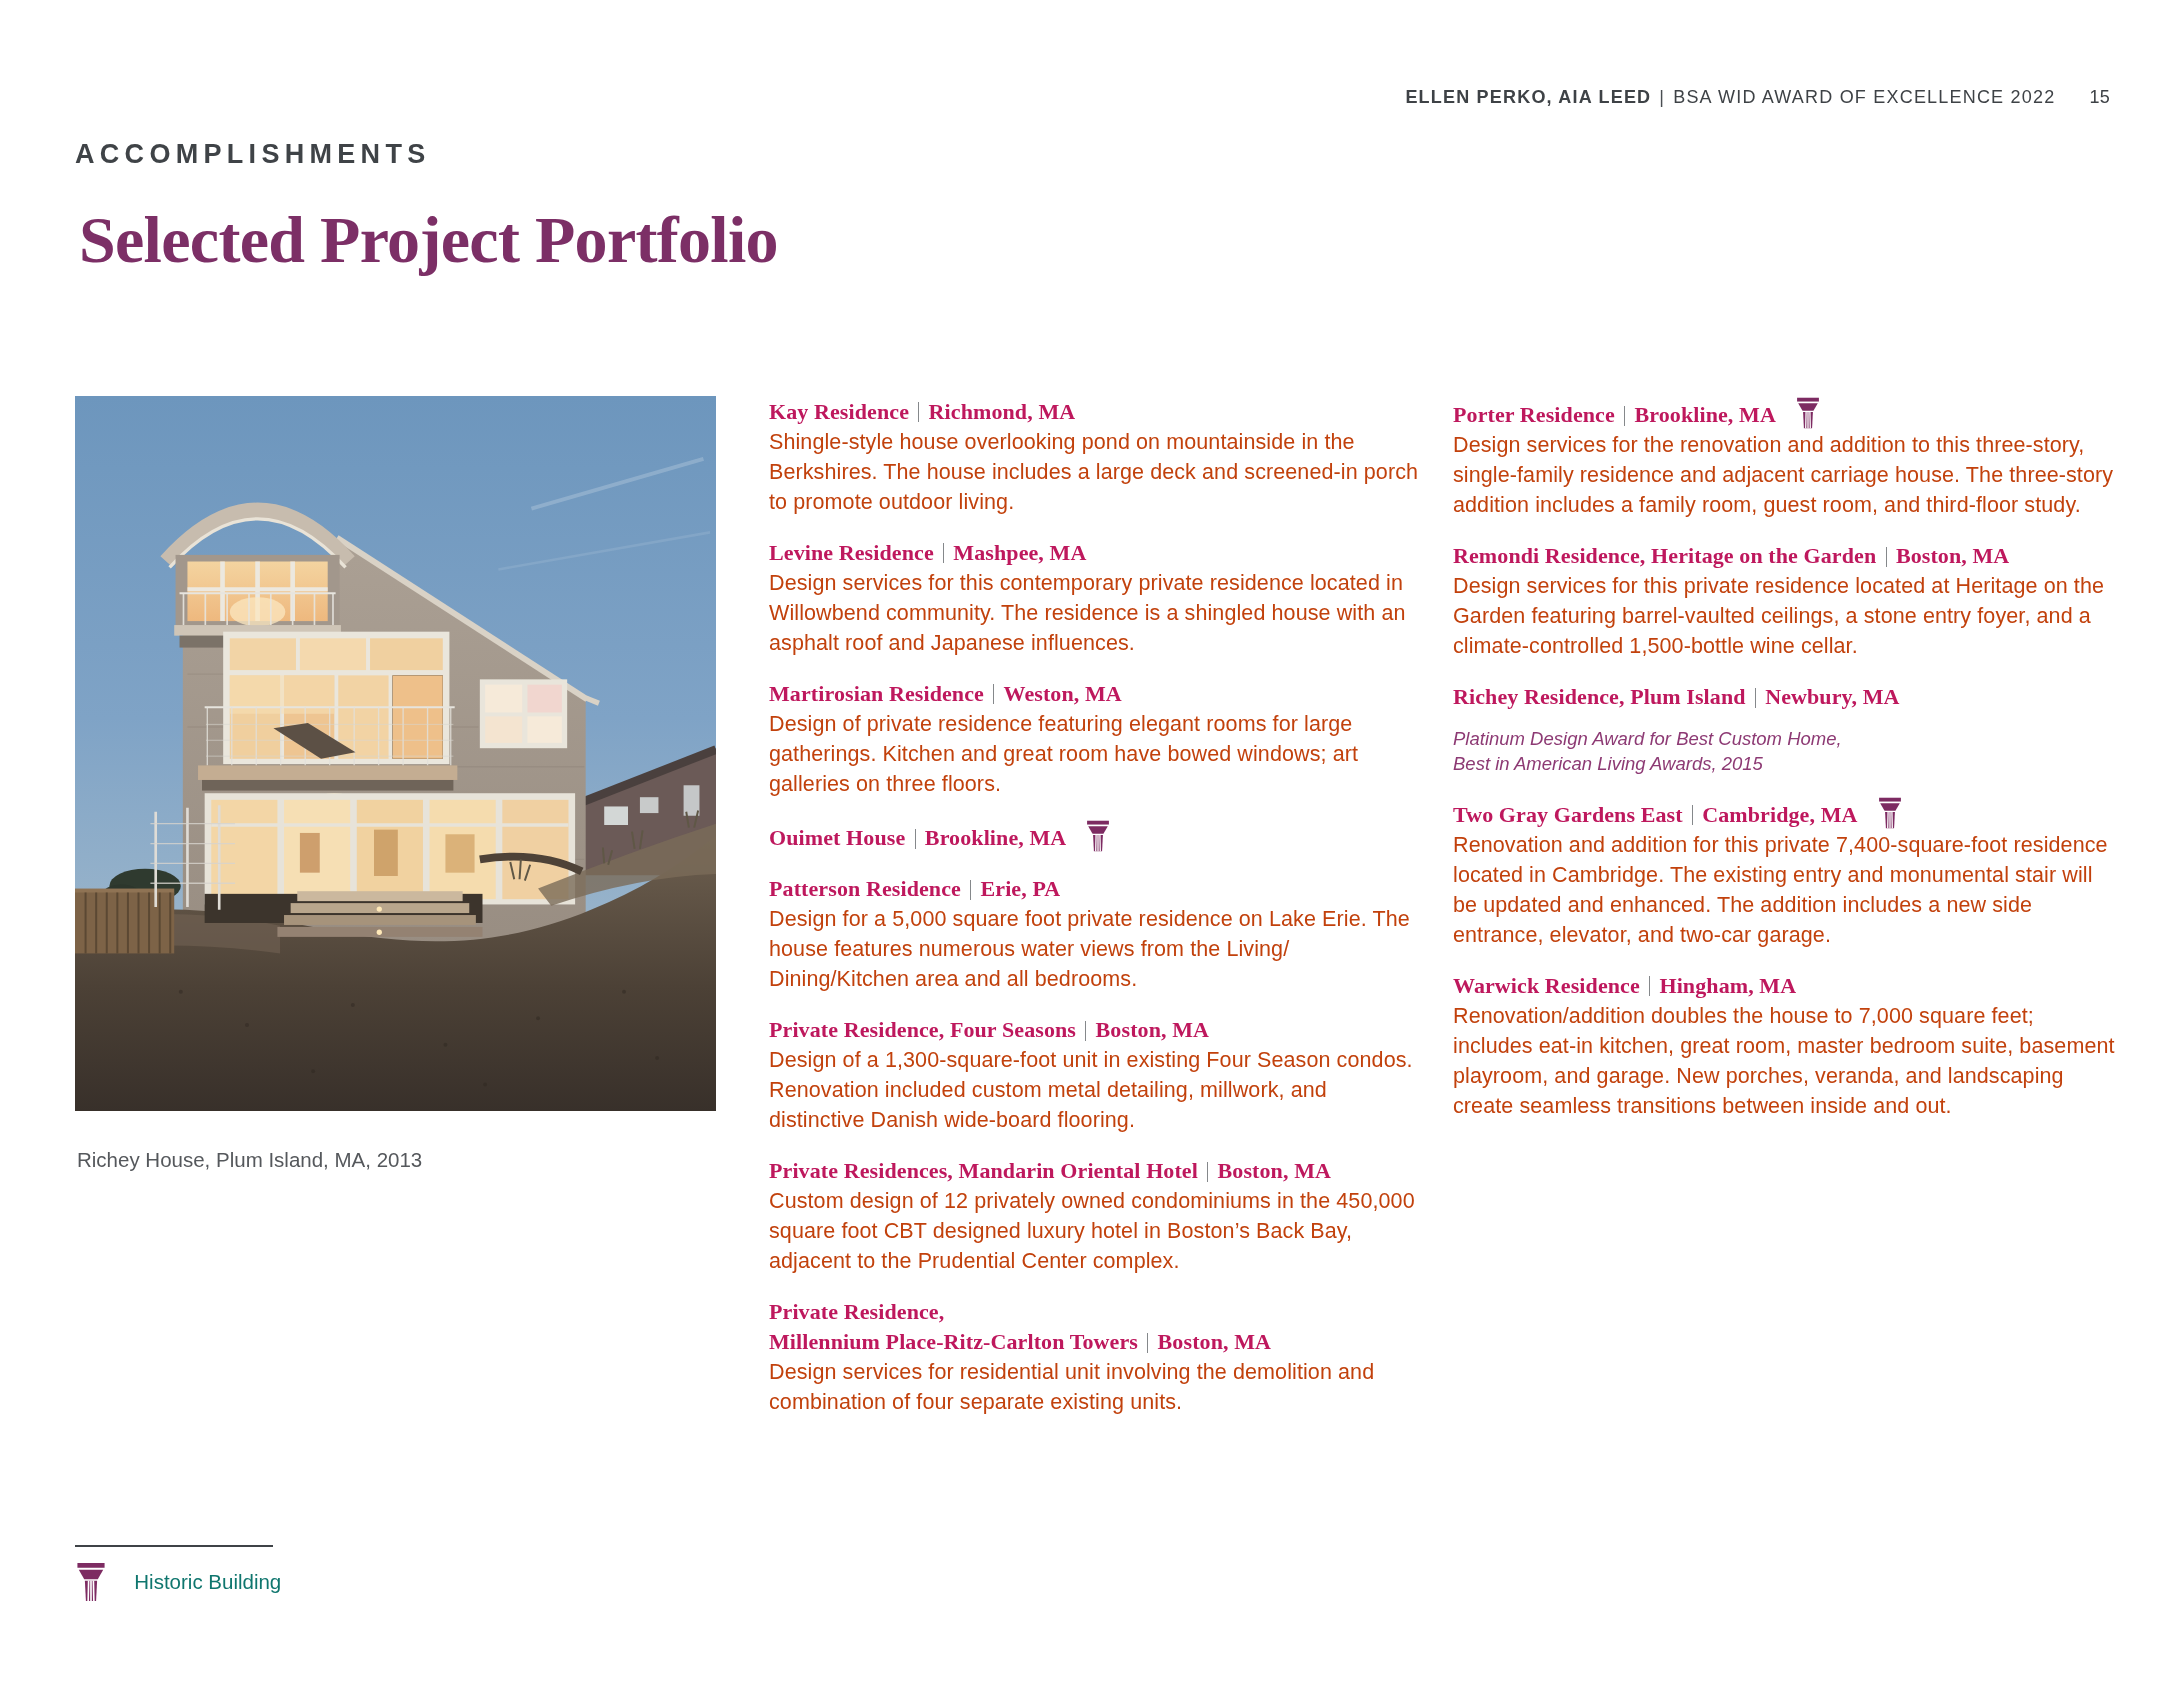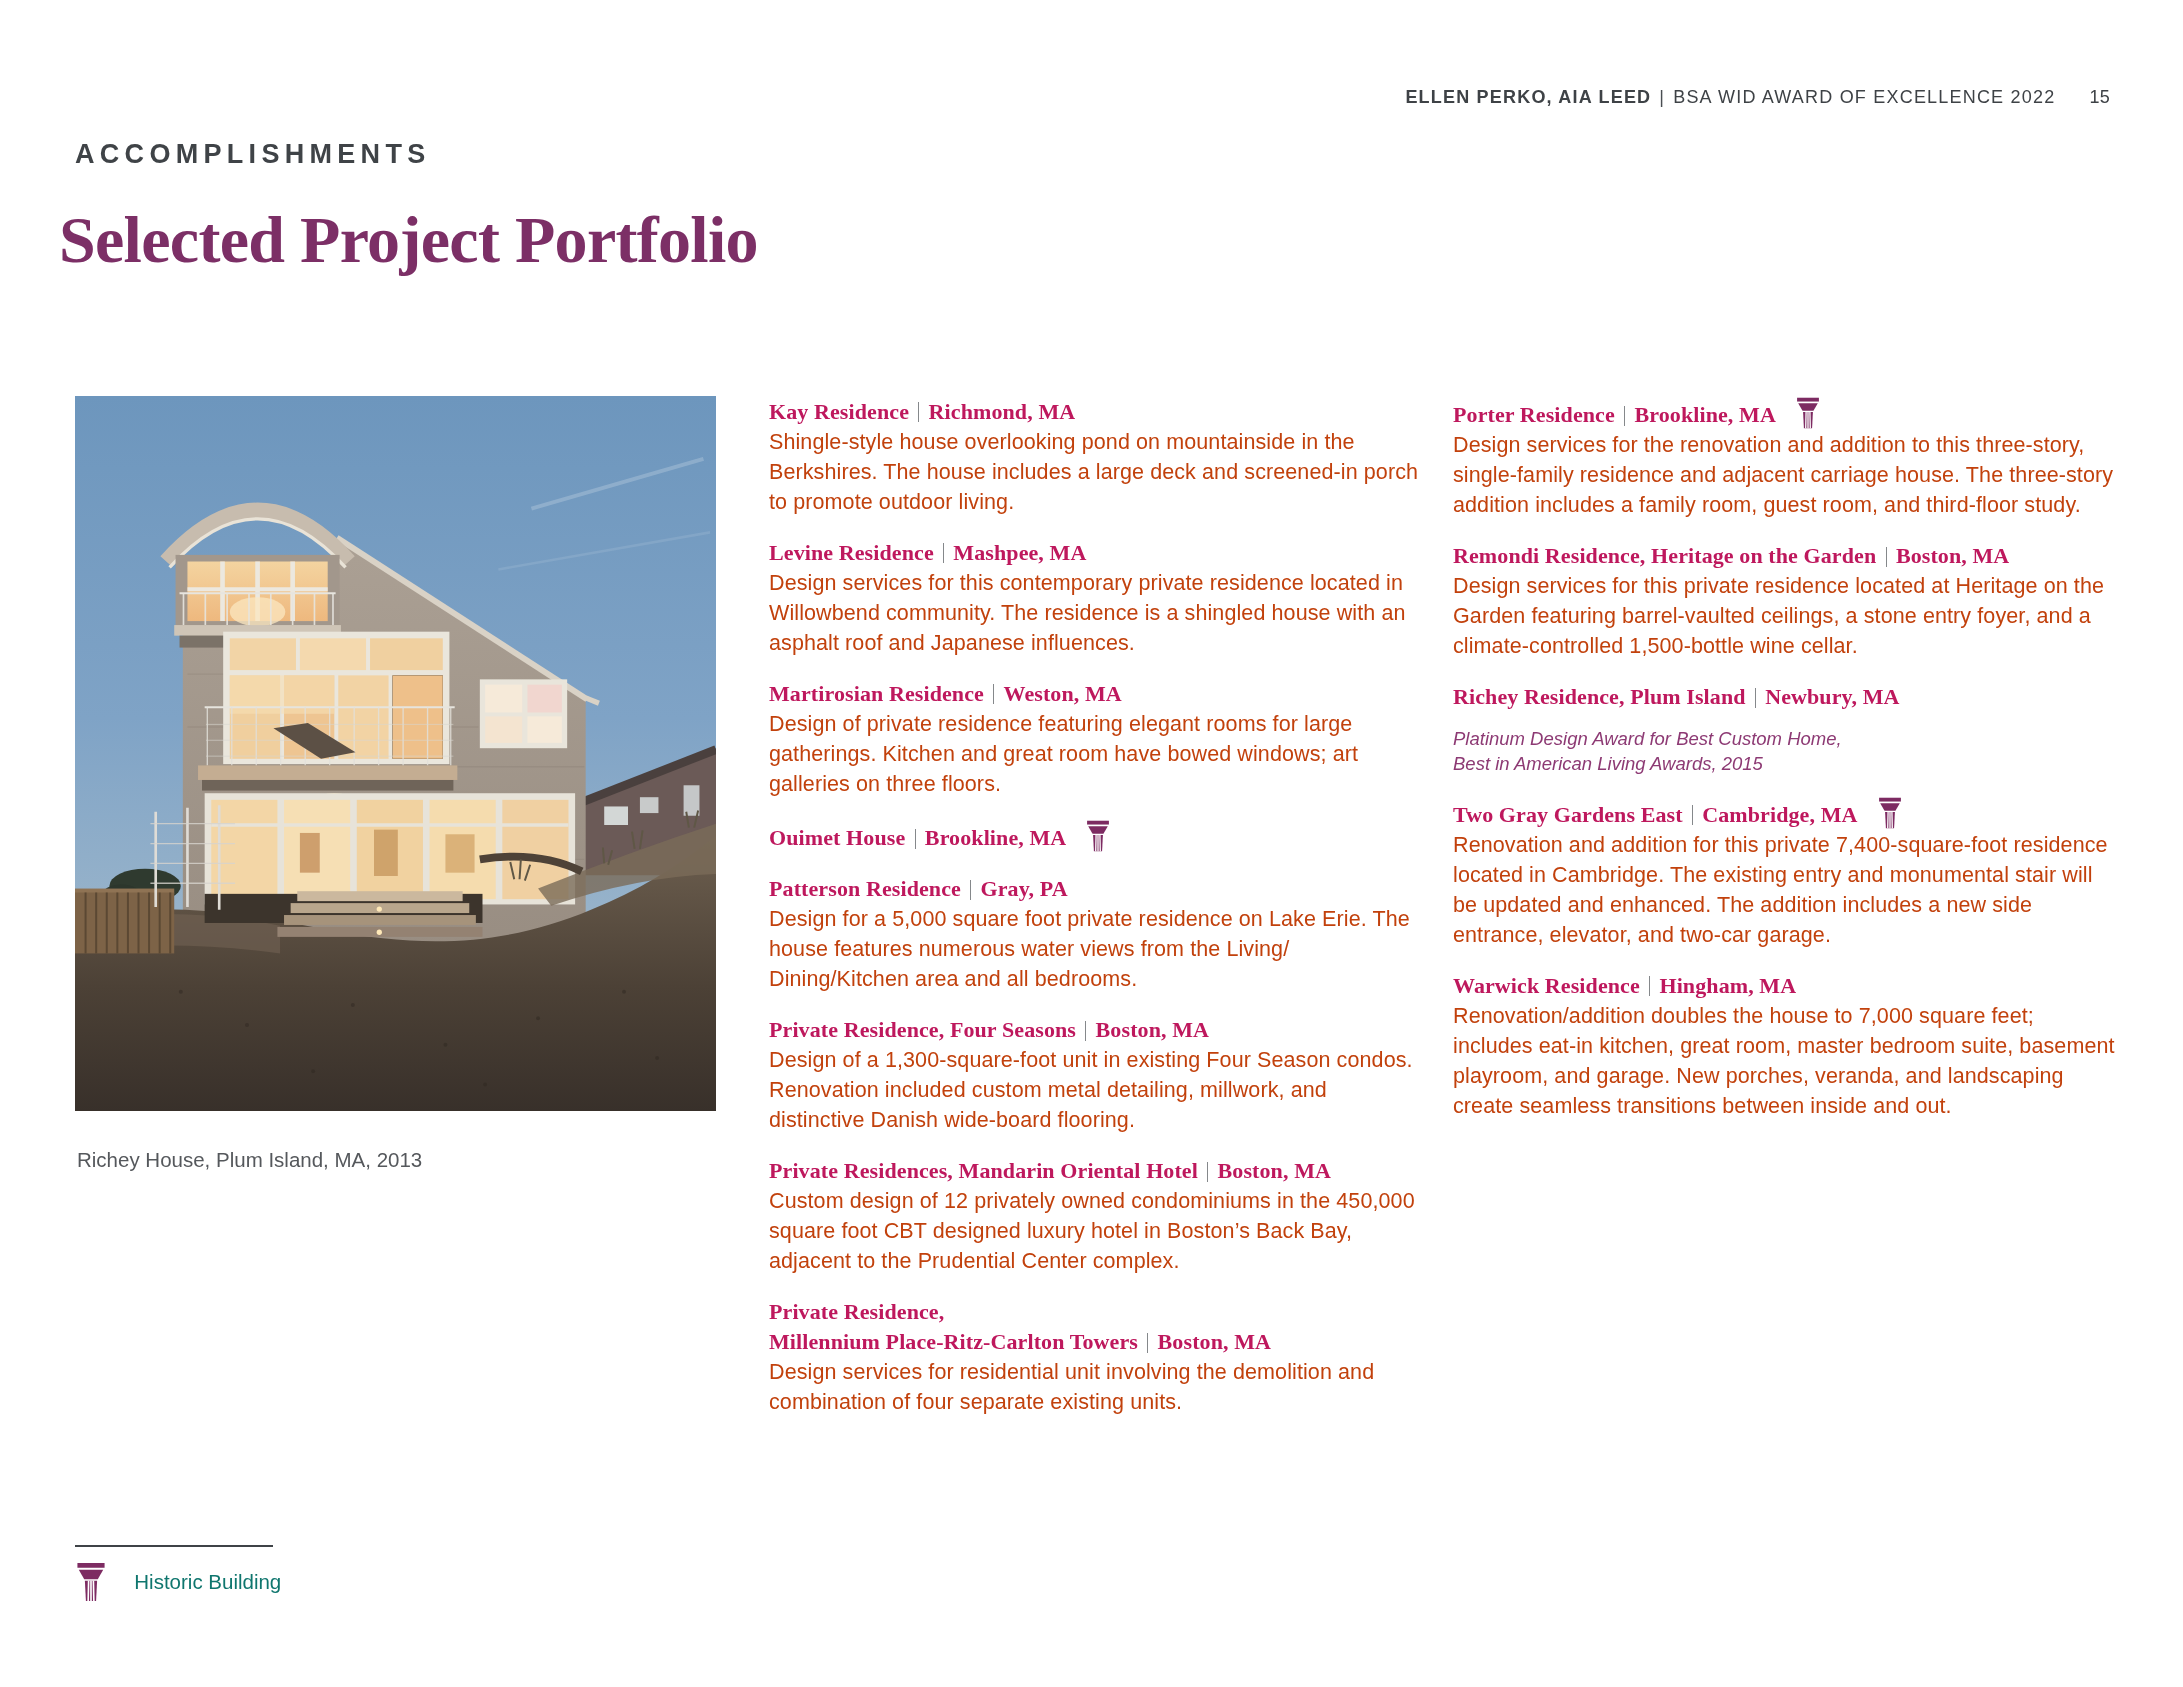--- a/index.html
+++ b/index.html
@@ -10,21 +10,21 @@
   .page-header{position:absolute;top:87px;right:73px;font-size:18px;letter-spacing:1.2px;
                color:#3e4246;white-space:nowrap;}
   .ph-name{font-weight:700;}
   .ph-div{margin:0 8px;font-weight:400;color:#4a4e52;}
   .ph-award{font-weight:400;}
   .ph-num{margin-left:34px;font-weight:400;letter-spacing:0.3px;}
 
   
   .eyebrow{position:absolute;top:139px;left:75px;font-size:27px;font-weight:700;
            letter-spacing:5.3px;color:#3f4347;}
-  .big-title{position:absolute;top:204px;left:59px;margin:0;
+  .big-title{position:absolute;top:204px;left:79px;margin:0;
              font-family:"Liberation Serif",serif;font-weight:700;font-size:66px;
              letter-spacing:-0.7px;color:#7c2f66;line-height:1.1;}
 
   
   .photo{position:absolute;left:75px;top:396px;width:641px;height:715px;overflow:hidden;}
   .photo svg{display:block;width:100%;height:100%;}
   .photo-caption{position:absolute;left:77px;top:1147px;font-size:20.5px;line-height:26.5px;
                  color:#55585c;}
 
   
@@ -217,21 +217,21 @@
     <div class="project">
       <h3 class="proj-head"><span>Ouimet House</span><span class="proj-sep"></span><span>Brookline, MA</span><span class="hist-icon"><svg viewBox="0 0 44 56" fill="currentColor">
               <rect x="2" y="0" width="40" height="7"></rect>
               <path d="M4 10 L40 10 L32 24 L12 24 Z"></path>
               <path d="M13 26 L31 26 L29.5 56 L14.5 56 Z"></path>
               <path d="M18.5 26 L17.8 56 M22 26 L22 56 M25.5 26 L26.2 56" stroke="#ffffff" stroke-width="2.4" fill="none"></path>
             </svg></span></h3>
     </div>
 
     <div class="project">
-      <h3 class="proj-head"><span>Patterson Residence</span><span class="proj-sep"></span><span>Gray, PA</span></h3>
+      <h3 class="proj-head"><span>Patterson Residence</span><span class="proj-sep"></span><span>Erie, PA</span></h3>
       <p class="proj-desc">Design for a 5,000 square foot private residence on Lake Erie. The house features numerous water views from the Living/ Dining/Kitchen area and all bedrooms.</p>
     </div>
 
     <div class="project">
       <h3 class="proj-head"><span>Private Residence, Four Seasons</span><span class="proj-sep"></span><span>Boston, MA</span></h3>
       <p class="proj-desc">Design of a 1,300-square-foot unit in existing Four Season condos. Renovation included custom metal detailing, millwork, and distinctive Danish wide-board flooring.</p>
     </div>
 
     <div class="project">
       <h3 class="proj-head"><span>Private Residences, Mandarin Oriental Hotel</span><span class="proj-sep"></span><span>Boston, MA</span></h3>

